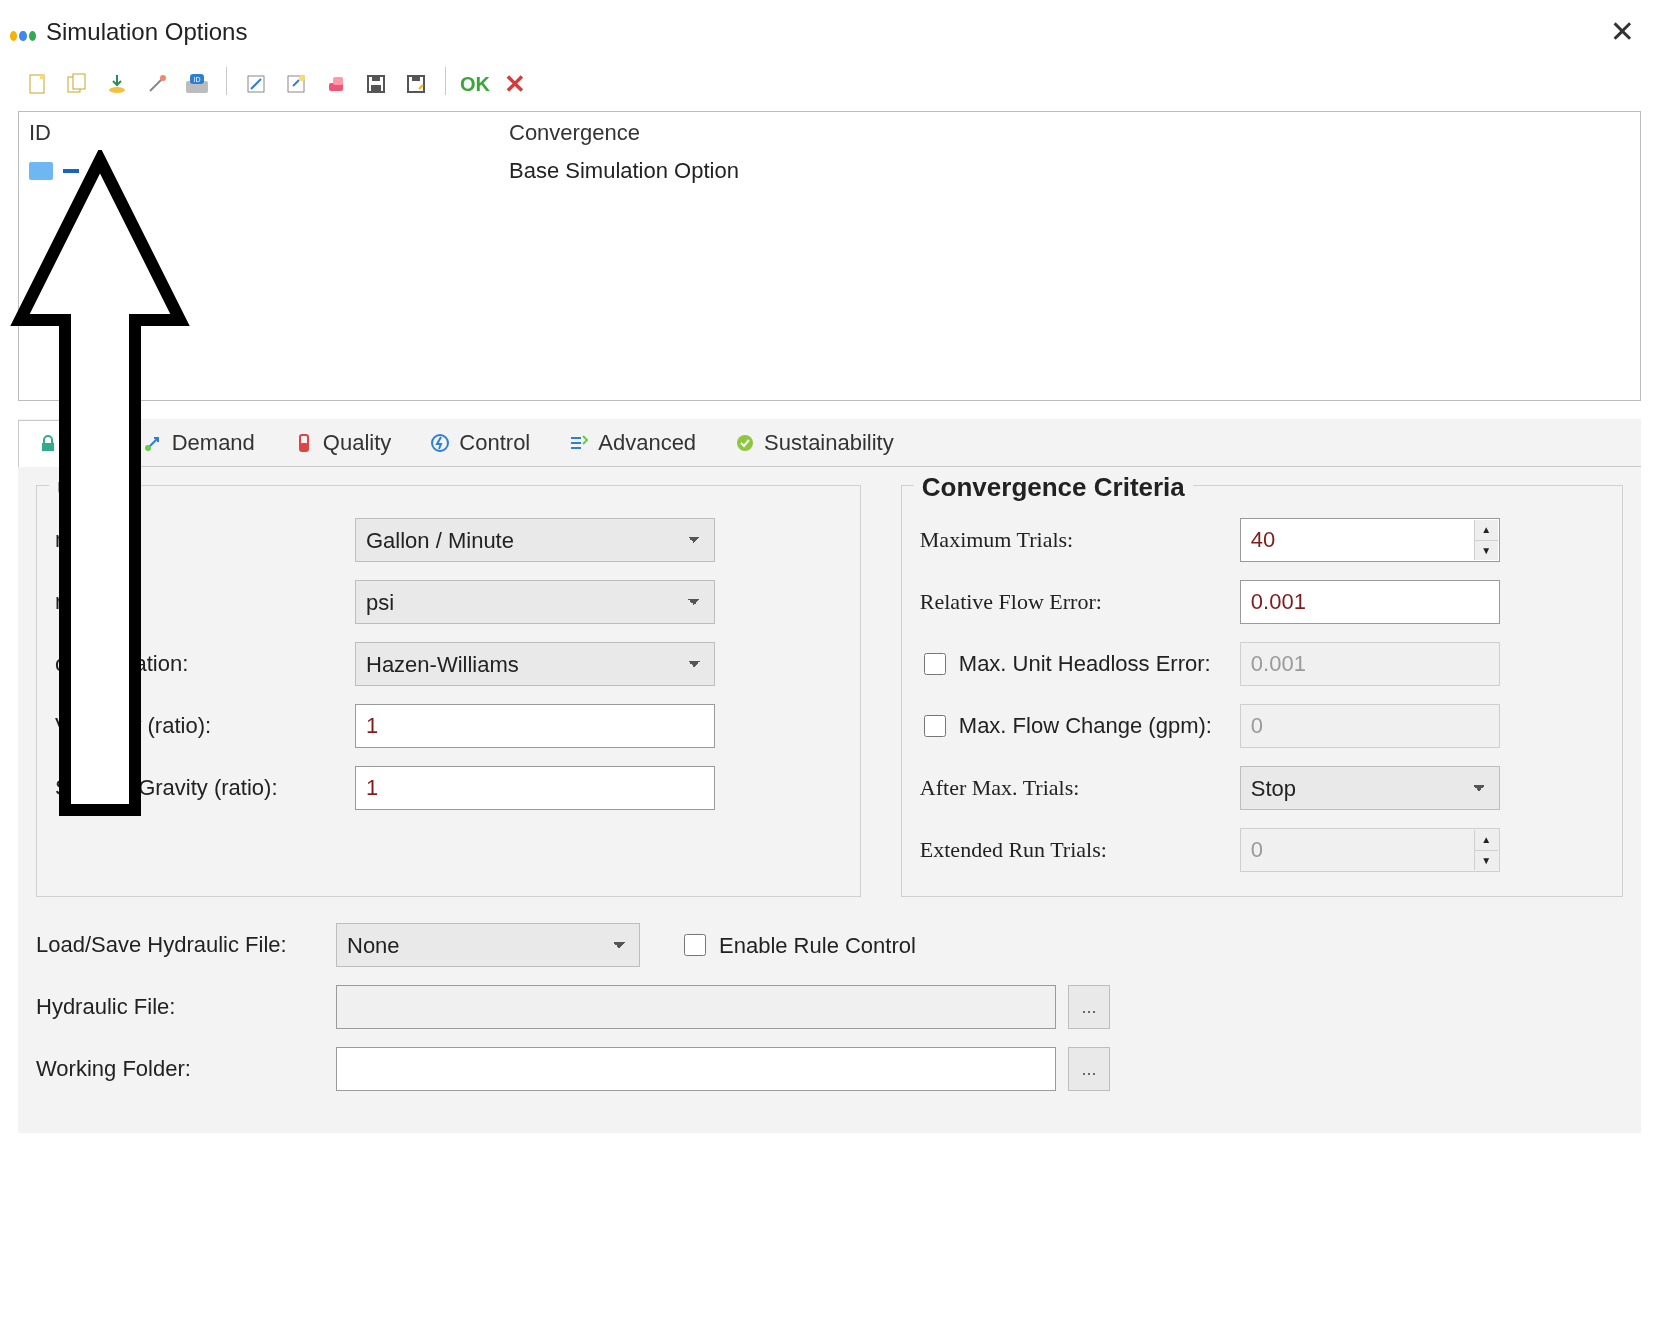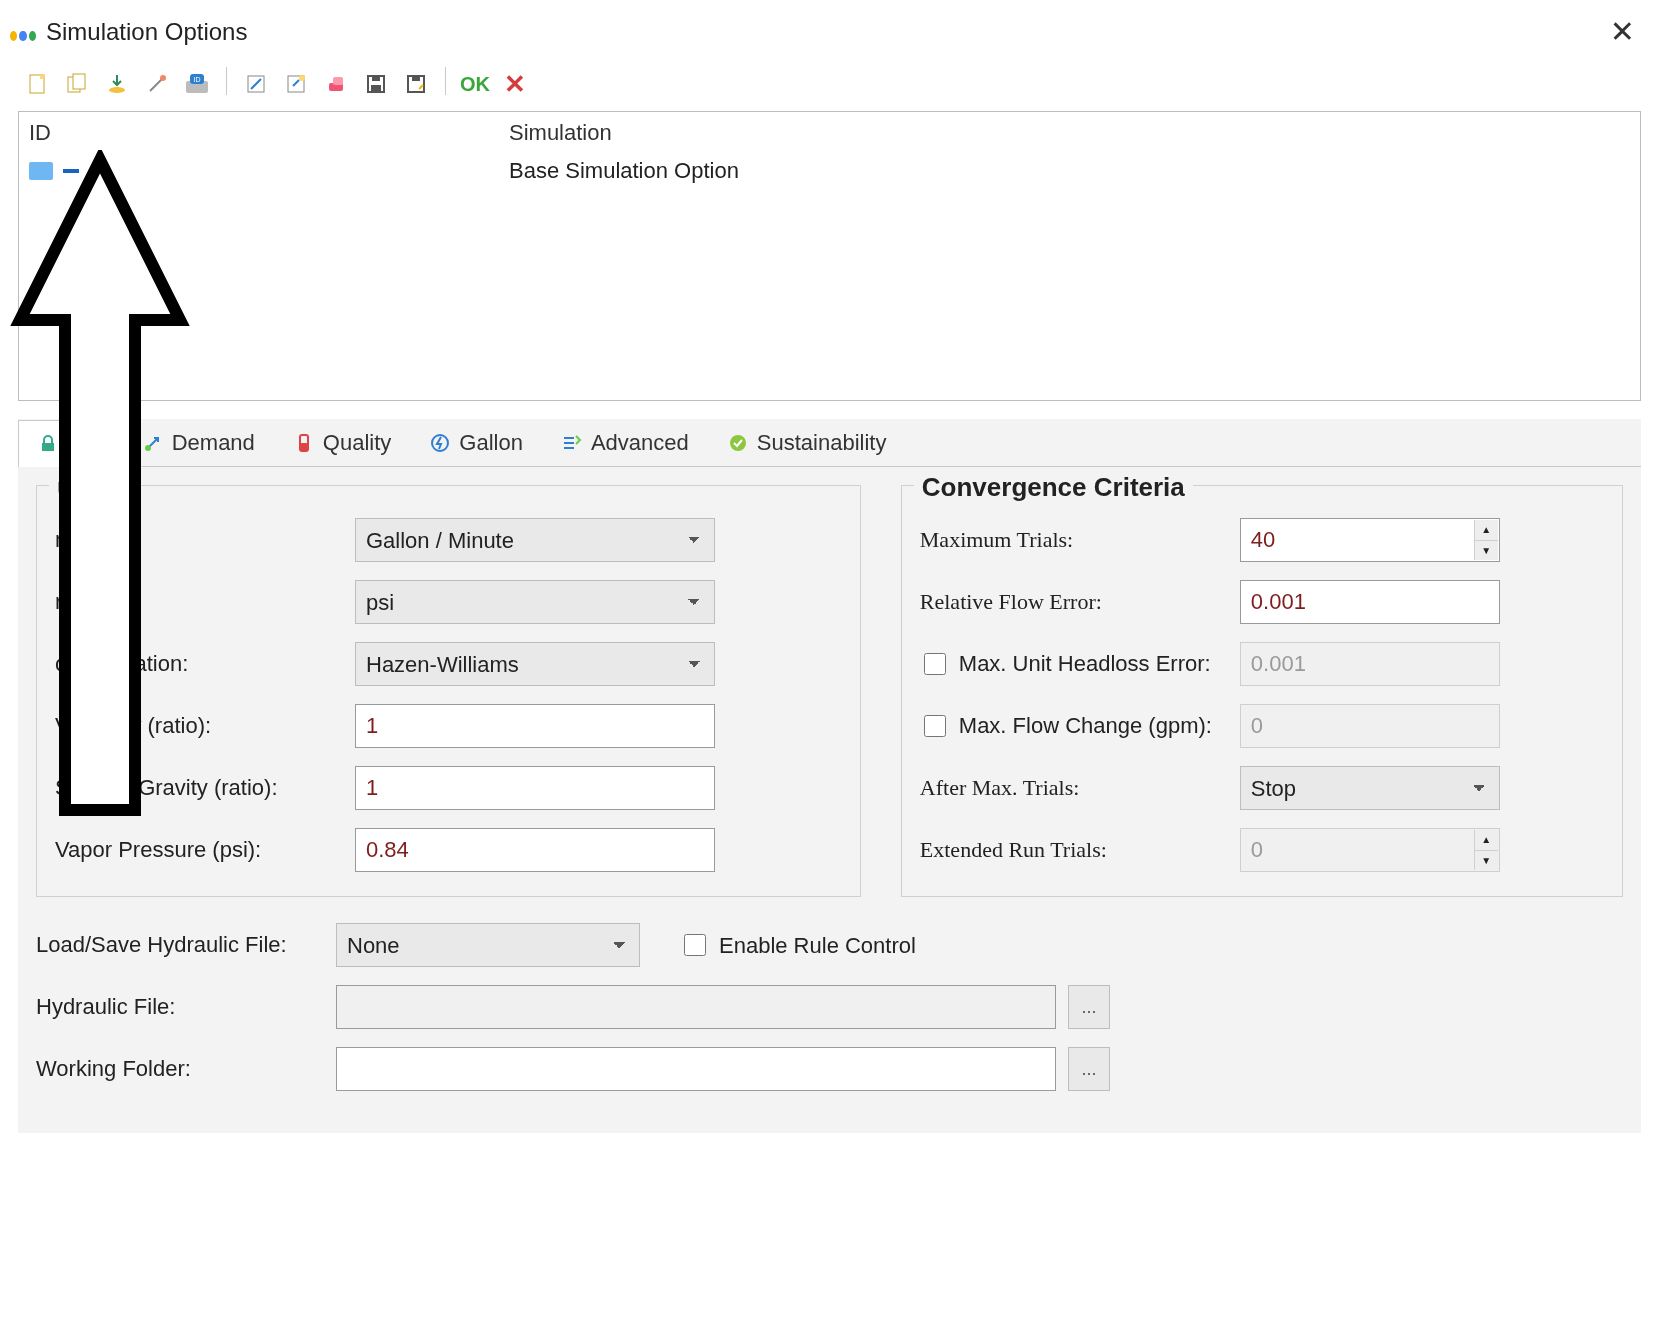--- a/index.html
+++ b/index.html
@@ -172,21 +172,21 @@
       <span class="ok-label">OK</span>
     </div>
   <div class="tool-btn">
       <span class="x-label">✕</span>
     </div>
 </div>
 
 <div class="list-panel">
   <div class="list-header">
     <div class="col-id">ID</div>
-    <div class="col-desc">Simulation</div>
+    <div class="col-desc">Convergence</div>
   </div>
   <div class="list-row">
     <div class="col-id">
       <span class="row-icon"></span>
       <span class="row-id-text"></span>
     </div>
     <div class="col-desc">Base Simulation Option</div>
   </div>
 </div>
 
@@ -219,21 +219,21 @@
       </span>
     <span>Quality</span>
   </div>
   <div class="tab">
     <span class="ti">
         <svg width="20" height="20">
           <circle cx="10" cy="10" r="8" fill="none" stroke="#2f7fd1" stroke-width="2"></circle>
           <path d="M11 4 L7 11 h4 L9 16" fill="none" stroke="#2f7fd1" stroke-width="2"></path>
         </svg>
       </span>
-    <span>Gallon</span>
+    <span>Control</span>
   </div>
   <div class="tab">
     <span class="ti">
         <svg width="20" height="18">
           <path d="M2 4 h10 M2 9 h10 M2 14 h10" stroke="#2f7fd1" stroke-width="2"></path>
           <path d="M14 2 l4 4 l-4 4" fill="none" stroke="#6c4" stroke-width="2"></path>
         </svg>
       </span>
     <span>Advanced</span>
   </div>
@@ -272,24 +272,20 @@
           <option>Hazen-Williams</option>
         </select>
       </div>
       <div class="row">
         <label>Viscosity (ratio):</label>
         <input class="textctl" value="1" style="">
       </div>
       <div class="row">
         <label>Specific Gravity (ratio):</label>
         <input class="textctl" value="1" style="">
-      </div>
-      <div class="row row-last">
-        <label>Vapor Pressure (psi):</label>
-        <input class="textctl" value="0.84" style="">
       </div>
     </div>
 
     <div class="group right">
       <div class="group-title">Convergence Criteria</div>
 
       <div class="row">
         <label>Maximum Trials:</label>
         <span class="spin-wrap">
           <input class="textctl" value="40" style="">

